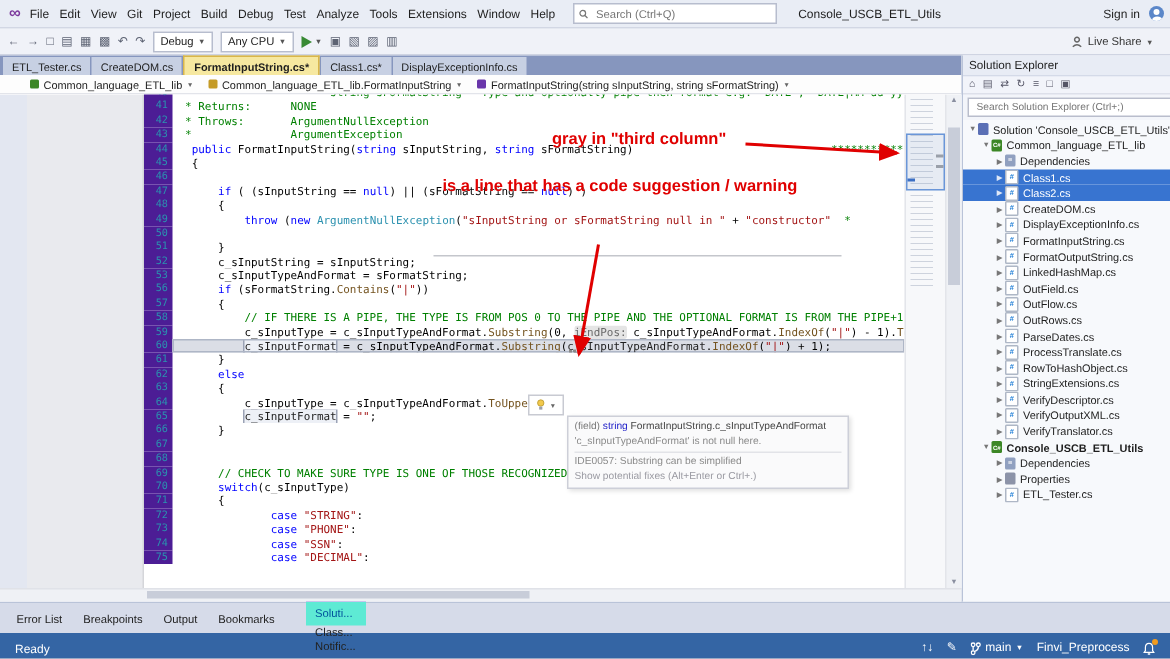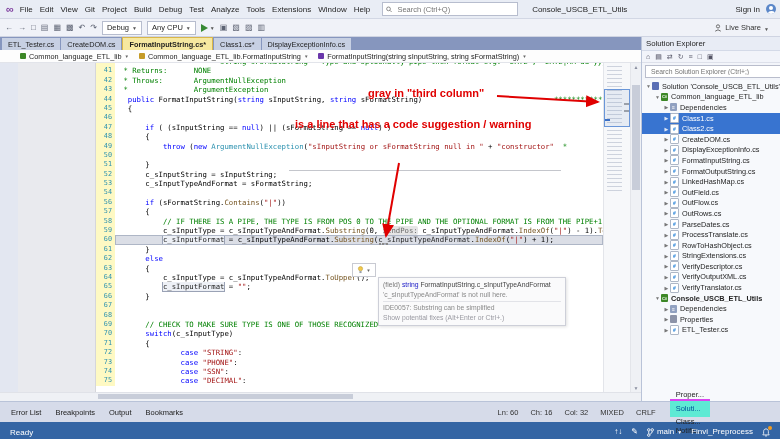--- a/index.html
+++ b/index.html
@@ -41,21 +41,21 @@
   .bc-ic{width:6px;height:6px;border-radius:1px;display:inline-block;}
   .bc-ic.proj{background:#3C8726;}
   .bc-ic.cls{background:#C59B27;}
   .bc-ic.meth{background:#6936AA;}
   
   .editor{flex:1;display:flex;overflow:hidden;background:#fff;position:relative;}
   .lchannel{width:18px;background:#E3E7F1;}
   .graymargin{width:77px;background:#E9EAEE;border-right:1px solid #D5D6DA;}
   .code-scroll{flex:1;overflow:hidden;margin-top:-6px;}
   .code-line{display:flex;height:9.4px;}
-  .ln{width:16px;padding-right:3px;text-align:right;font-family:"DejaVu Sans Mono",monospace;font-size:6.8px;line-height:9.4px;color:#2B91AF;background:#fef9c3;flex:none;}
+  .ln{width:16px;padding-right:3px;text-align:right;font-family:"DejaVu Sans Mono",monospace;font-size:6.8px;line-height:9.4px;color:#2B91AF;background:#4c1d95;flex:none;}
   .lc{flex:1;font-family:"DejaVu Sans Mono",monospace;font-size:7.3px;line-height:9.4px;white-space:pre;overflow:hidden;padding-left:4px;}
   .lc.curbg{background:#DBDEE6;outline:1px solid #AEB6C6;outline-offset:-1px;}
   .seg.pl{color:#000;}
   .seg.kw{color:#0000FF;}
   .seg.cm{color:#008000;}
   .seg.str{color:#A31515;}
   .seg.typ{color:#2B91AF;}
   .seg.mth{color:#74531F;}
   .seg.hint{color:#6A6A6A;background:#E5E5E5;border-radius:2px;}
   .seg.ref{box-shadow:0 0 0 1px #9AA2B5;background:#EDF0F6;}
@@ -283,24 +283,20 @@
             </div>
             <div class="code-line">
               <span class="ln">52</span>
               <span class="lc"><span class="seg pl">      c_sInputString = sInputString;</span></span>
             </div>
             <div class="code-line">
               <span class="ln">53</span>
               <span class="lc"><span class="seg pl">      c_sInputTypeAndFormat = sFormatString;</span></span>
             </div>
             <div class="code-line">
-              <span class="ln">54</span>
-              <span class="lc"><span class="seg pl"> </span></span>
-            </div>
-            <div class="code-line">
               <span class="ln">56</span>
               <span class="lc"><span class="seg pl">      </span><span class="seg kw">if</span><span class="seg pl"> (sFormatString.</span><span class="seg mth">Contains</span><span class="seg pl">(</span><span class="seg str">"|"</span><span class="seg pl">))</span></span>
             </div>
             <div class="code-line">
               <span class="ln">57</span>
               <span class="lc"><span class="seg pl">      {</span></span>
             </div>
             <div class="code-line">
               <span class="ln">58</span>
               <span class="lc"><span class="seg pl">          </span><span class="seg cm">// IF THERE IS A PIPE, THE TYPE IS FROM POS 0 TO THE PIPE AND THE OPTIONAL FORMAT IS FROM THE PIPE+1 TO TH</span></span>
@@ -539,27 +535,20 @@
     </div>
   </div>
 
   <div class="bottomstrip">
     <span style="display:flex;">
         <span class="ptab">Error List</span>
         <span class="ptab">Breakpoints</span>
         <span class="ptab">Output</span>
         <span class="ptab">Bookmarks</span>
       </span>
-    <div class="lninfo">
-      <span>Ln: 60</span>
-      <span>Ch: 16</span>
-      <span>Col: 32</span>
-      <span>MIXED</span>
-      <span>CRLF</span>
-    </div>
     <span class="rtabs">
         <span class="rtab">Proper...</span>
         <span class="rtab active">Soluti...</span>
         <span class="rtab">Class...</span>
         <span class="rtab">Notific...</span>
       </span>
   </div>
 
   <div class="statusbar">
     <span>Ready</span>

